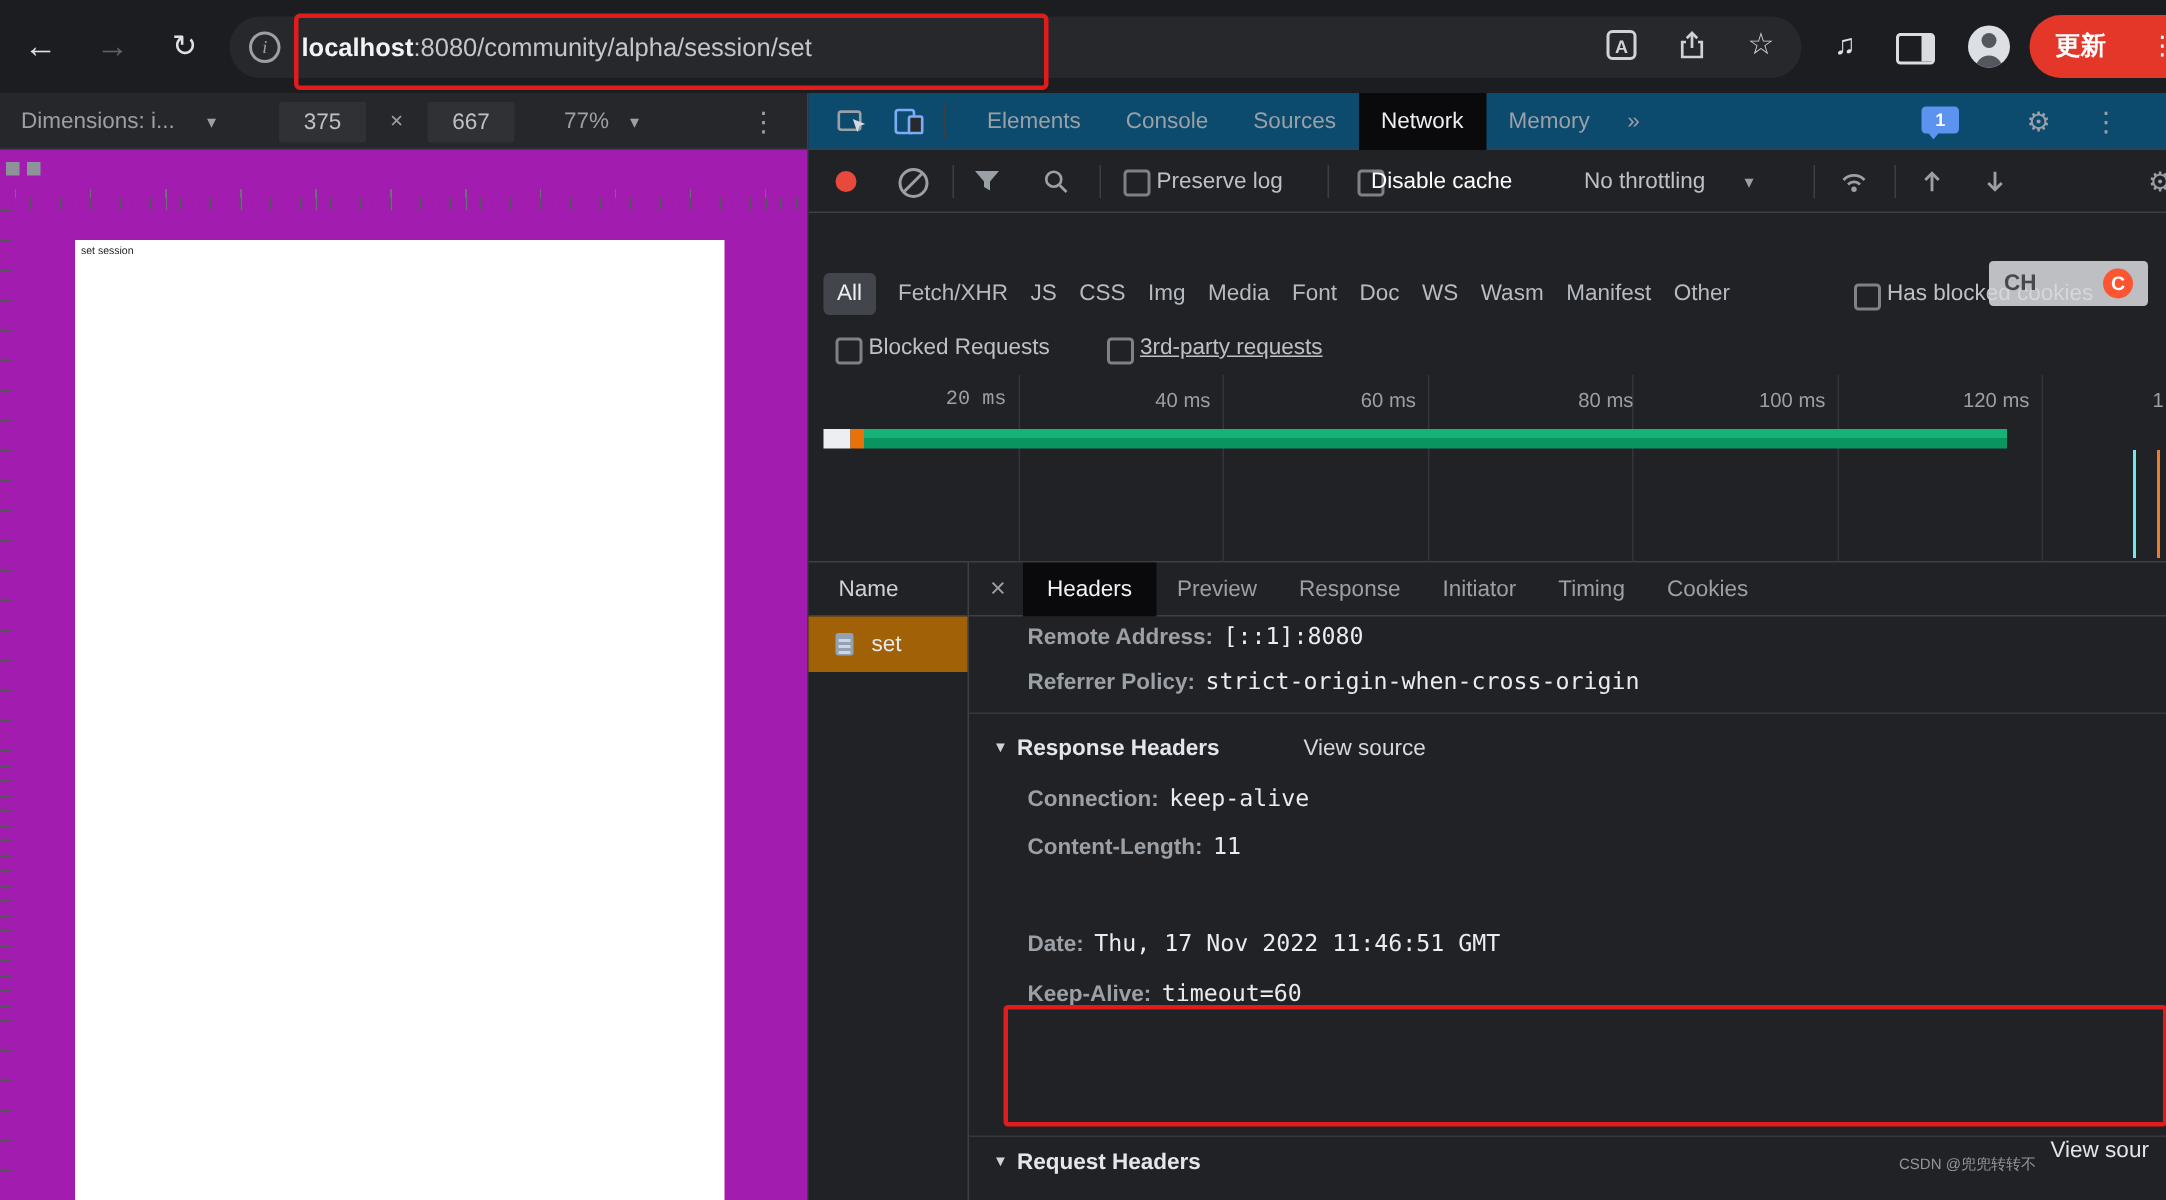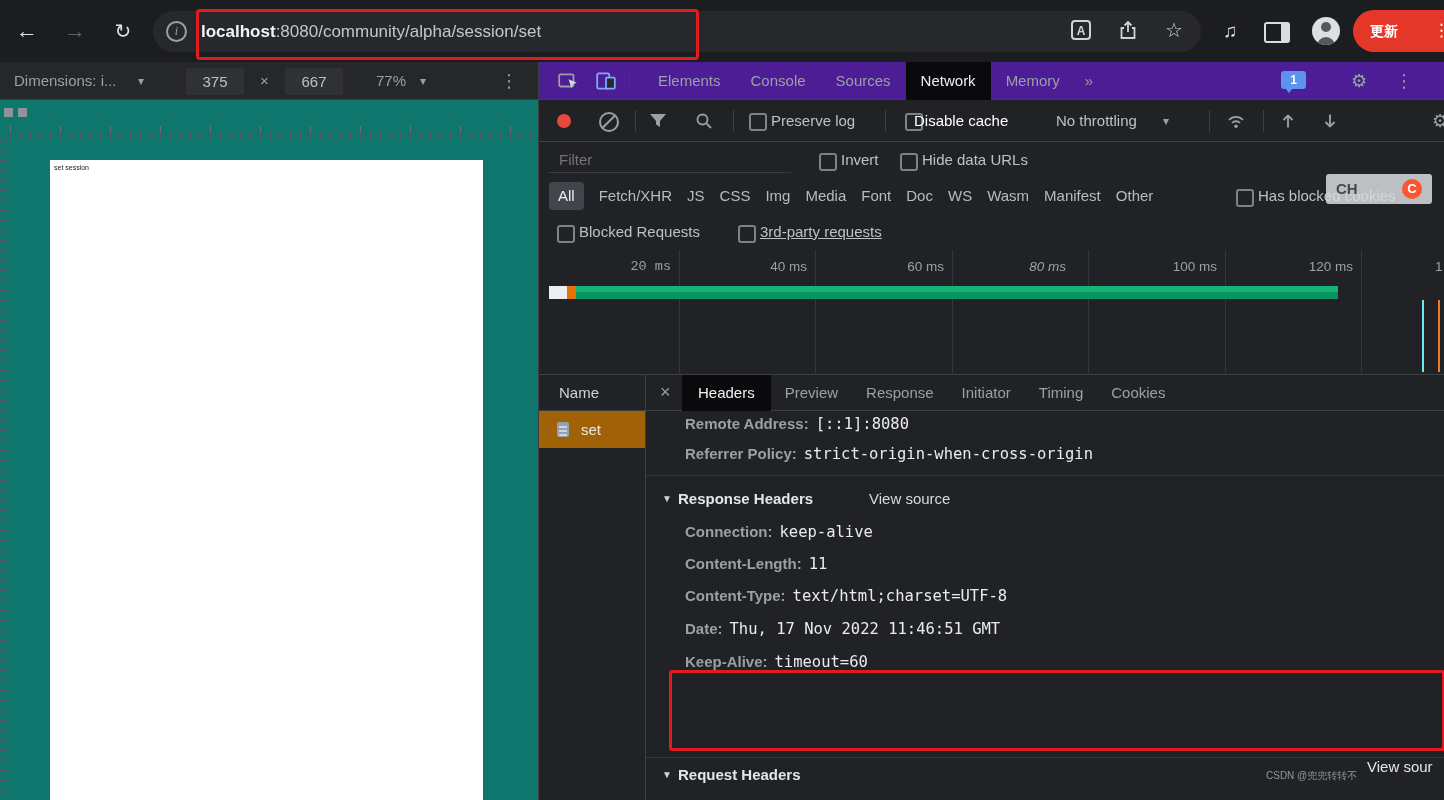--- a/index.html
+++ b/index.html
@@ -7,21 +7,21 @@
         font-family:"Liberation Sans",sans-serif;color:#e8eaed;font-size:15px;}
   .abs{position:absolute;}
   
   #browser-bar{position:absolute;left:0;top:0;width:1444px;height:62px;background:#1c1d21;border-bottom:1px solid #000;}
   .navico{position:absolute;width:30px;height:30px;line-height:30px;text-align:center;font-size:22px;color:#dee1e5;top:16px;}
   #omnibox{position:absolute;left:153px;top:11px;width:1048px;height:41px;border-radius:21px;background:#27282c;}
   #url-highlight{position:absolute;left:196px;top:9px;width:497px;height:45px;border:3px solid #e01c1c;border-radius:4px;z-index:6;pointer-events:none;}
   .cb{position:absolute;width:14px;height:14px;border:2px solid #7d8288;border-radius:3px;background:transparent;}
   .vd{position:absolute;top:10px;width:1px;height:22px;background:#3c4043;}
   
-  #left-pane{position:absolute;left:0;top:62px;width:538px;height:738px;background:#0f766e;text-decoration:underline;}
+  #left-pane{position:absolute;left:0;top:62px;width:538px;height:738px;background:#a21caf;text-decoration:underline;}
   #devtools{position:absolute;left:538px;top:62px;width:906px;height:738px;background:#212226;border-left:1px solid #3c4043;box-sizing:border-box;}
   .dtrow{position:absolute;left:0;width:906px;}
   .tab{line-height:38px;padding:0 15px;font-size:15px;color:#9aa0a6;}
   .tab.sel{background:#0a0a0c;color:#eceef1;}
   .dtab{line-height:36px;padding:0 14px;font-size:15px;color:#9aa0a6;}
   .dtab.sel{background:#0a0a0c;color:#f1f3f4;padding:0 16px;}
   .chip{line-height:22px;font-size:15px;color:#b6bbc2;padding:3px 0;}
   .chip.sel{background:#42464c;color:#eceef1;border-radius:4px;padding:3px 9px;}
   .gridline{position:absolute;top:0;width:1px;height:125px;background:#33353a;}
   .ticklabel{position:absolute;top:0;height:34px;line-height:34px;width:60px;text-align:right;font-size:13.5px;color:#9aa0a6;}
@@ -73,21 +73,21 @@
         <div style="font-size:20px;color:#cfd3d8;line-height:20px;">☆</div>
       </div>
     </div>
     <div id="url-highlight"></div>
 
     <div class="navico" style="left:1215px;font-size:19px;">♫</div>
     <div class="sidebtn" style="left:1264px;top:22px;"></div>
     <div class="avatar" style="left:1312px;top:17px;"></div>
 
     <div class="abs" style="left:1353px;top:10px;width:112px;height:42px;background:#e5362a;border-radius:21px;">
-      <span class="abs" style="left:17px;top:0;line-height:42px;font-size:14px;font-weight:bold;color:#fff;">更新</span>
+      <span class="abs" style="left:17px;top:0;line-height:42px;font-size:17px;font-weight:bold;color:#fff;">更新</span>
       <span class="abs" style="left:80px;top:0;line-height:42px;font-size:17px;color:#fff;">⋮</span>
     </div>
   </div>
 
   <div id="left-pane">
 
     <div class="abs" style="left:0;top:0;width:538px;height:38px;background:#26272b;border-bottom:1px solid #3c4043;box-sizing:border-box;">
       <span class="abs" style="left:14px;line-height:38px;color:#9aa0a6;">Dimensions: i...</span>
       <span class="abs" style="left:138px;line-height:38px;color:#9aa0a6;font-size:12px;">▾</span>
       <input class="abs" style="left: 186px; top: 6px; width: 54px; height: 25px; background: rgb(48, 49, 52); border: none; border-radius: 2px; color: rgb(189, 193, 198); text-align: center; font-size: 15px; font-family: &quot;Liberation Sans&quot;, sans-serif;" value="375">
@@ -104,21 +104,21 @@
     <div class="abs" style="left:10px;top:70px;width:528px;height:8px;background:repeating-linear-gradient(to right,#54585e 0 1px,transparent 1px 10px);"></div>
     <div class="abs" style="left:0;top:78px;width:8px;height:660px;background:repeating-linear-gradient(to bottom,#54585e 0 1px,transparent 1px 10px);"></div>
 
     <div class="abs" style="left:50px;top:98px;width:433px;height:640px;background:#ffffff;">
       <span class="abs" style="left:4px;top:4px;font-size:7px;color:#222;">set session</span>
     </div>
   </div>
 
   <div id="devtools">
 
-    <div class="dtrow" style="top:0;height:38px;background:#4c1d95;border-bottom:1px solid #3c4043;box-sizing:border-box;">
+    <div class="dtrow" style="top:0;height:38px;background:#0c4a6e;border-bottom:1px solid #3c4043;box-sizing:border-box;">
       <svg class="abs" style="left:18px;top:8px;" width="22" height="22" viewBox="0 0 20 20">
         <rect x="2" y="4" width="13" height="11" rx="1.5" fill="none" stroke="#9aa0a6" stroke-width="1.6"></rect>
         <path d="M10.5 8.5 L18 11.5 L14.6 12.8 L13.2 16.5 Z" fill="#d5d9dd"></path>
       </svg>
       <svg class="abs" style="left:56px;top:8px;" width="22" height="22" viewBox="0 0 20 20">
         <rect x="2" y="3" width="11" height="14" rx="1.5" fill="none" stroke="#7cacf8" stroke-width="1.6"></rect>
         <rect x="10" y="7" width="8" height="10" rx="1" fill="#28292c" stroke="#7cacf8" stroke-width="1.6"></rect>
       </svg>
       <div class="vd" style="left:90px;top:7px;height:24px;"></div>
       <div class="abs" style="left:104px;top:0;display:flex;">
@@ -164,27 +164,20 @@
         <path d="M9 15.5 V4" stroke="#9aa0a6" stroke-width="1.9" fill="none"></path>
         <path d="M4.5 8 L9 3.5 L13.5 8" stroke="#9aa0a6" stroke-width="1.9" fill="none"></path>
       </svg>
       <svg class="abs" style="left:782px;top:12px;" width="18" height="18" viewBox="0 0 18 18">
         <path d="M9 2.5 V14" stroke="#9aa0a6" stroke-width="1.9" fill="none"></path>
         <path d="M4.5 10 L9 14.5 L13.5 10" stroke="#9aa0a6" stroke-width="1.9" fill="none"></path>
       </svg>
       <div class="abs" style="left:893px;top:0;line-height:42px;font-size:18px;color:#9aa0a6;">⚙</div>
     </div>
 
-    <div class="dtrow" style="top:80px;height:36px;">
-      <input class="abs" style="left: 10px; top: 4px; width: 242px; height: 27px; background: transparent; border-top: none; border-right: none; border-left: none; border-image: initial; border-bottom: 1px solid rgb(58, 59, 64); color: rgb(189, 193, 198); font-size: 15px; padding: 0px 0px 0px 10px; font-family: &quot;Liberation Sans&quot;, sans-serif; box-sizing: border-box;" placeholder="Filter">
-      <div class="cb" style="left:280px;top:11px;"></div>
-      <span class="abs" style="left:302px;line-height:36px;color:#bdc1c6;">Invert</span>
-      <div class="cb" style="left:361px;top:11px;"></div>
-      <span class="abs" style="left:383px;line-height:36px;color:#bdc1c6;">Hide data URLs</span>
-    </div>
 
     <div class="dtrow" style="top:116px;height:36px;">
       <div class="abs" style="left:10px;top:4px;display:flex;gap:15px;align-items:center;">
         <div class="chip sel">All</div>
         <div class="chip">Fetch/XHR</div>
         <div class="chip">JS</div>
         <div class="chip">CSS</div>
         <div class="chip">Img</div>
         <div class="chip">Media</div>
         <div class="chip">Font</div>
@@ -213,21 +206,21 @@
     <div class="dtrow" style="top:188px;height:125px;border-bottom:1px solid #3c4043;box-sizing:border-box;">
       <div class="gridline" style="left:140px;"></div>
       <div class="gridline" style="left:276px;"></div>
       <div class="gridline" style="left:413px;"></div>
       <div class="gridline" style="left:549px;"></div>
       <div class="gridline" style="left:686px;"></div>
       <div class="gridline" style="left:822px;"></div>
       <div class="ticklabel" style="left:72px;font-family:Liberation Mono, monospace;">20 ms</div>
       <div class="ticklabel" style="left:208px;">40 ms</div>
       <div class="ticklabel" style="left:345px;">60 ms</div>
-      <div class="ticklabel" style="left:467px;font-style:italic;">80 ms</div>
+      <div class="ticklabel" style="left:490px;">80 ms</div>
       <div class="ticklabel" style="left:618px;">100 ms</div>
       <div class="ticklabel" style="left:754px;">120 ms</div>
       <div class="ticklabel" style="left:896px;width:20px;text-align:left;">1</div>
       <div class="abs" style="left:10px;top:36px;width:18px;height:13px;background:#eceef1;"></div>
       <div class="abs" style="left:28px;top:36px;width:9px;height:13px;background:#e8710a;"></div>
       <div class="abs" style="left:37px;top:36px;width:762px;height:13px;background:linear-gradient(#16b377 0 45%,#0a9560 45%);"></div>
       <div class="abs" style="left:883px;top:50px;width:2px;height:72px;background:#6ee7f2;"></div>
       <div class="abs" style="left:899px;top:50px;width:2px;height:72px;background:#ef7b27;"></div>
     </div>
 
@@ -270,23 +263,20 @@
             <span class="sec-title">Response Headers</span>
             <span class="abs" style="left:223px;line-height:24px;color:#d5d9dd;">View source</span>
           </div>
 
           <div class="kvrow" style="top:108px;">
             <span class="k">Connection:</span><span class="v">keep-alive</span>
           </div>
           <div class="kvrow" style="top:140px;">
             <span class="k">Content-Length:</span><span class="v">11</span>
           </div>
-          <div class="kvrow" style="top:172px;">
-            <span class="k">Content-Type:</span><span class="v">text/html;charset=UTF-8</span>
-          </div>
           <div class="kvrow" style="top:205px;">
             <span class="k">Date:</span><span class="v">Thu, 17 Nov 2022 11:46:51 GMT</span>
           </div>
           <div class="kvrow" style="top:238px;">
             <span class="k">Keep-Alive:</span><span class="v">timeout=60</span>
           </div>
           <div class="abs" style="left:23px;top:259px;width:770px;height:75px;border:3px solid #e01c1c;border-radius:3px;z-index:5;pointer-events:none;"></div>
 
           <div class="hdiv" style="top:346px;"></div>
           <div class="abs" style="left:0;top:352px;width:100%;height:24px;">

